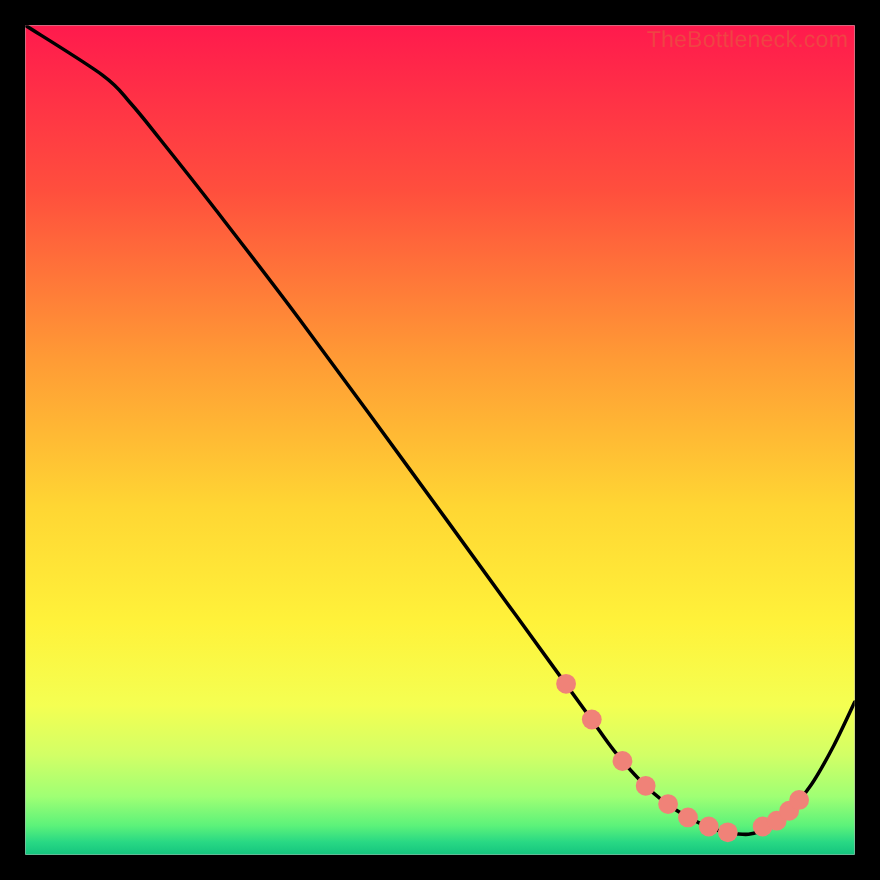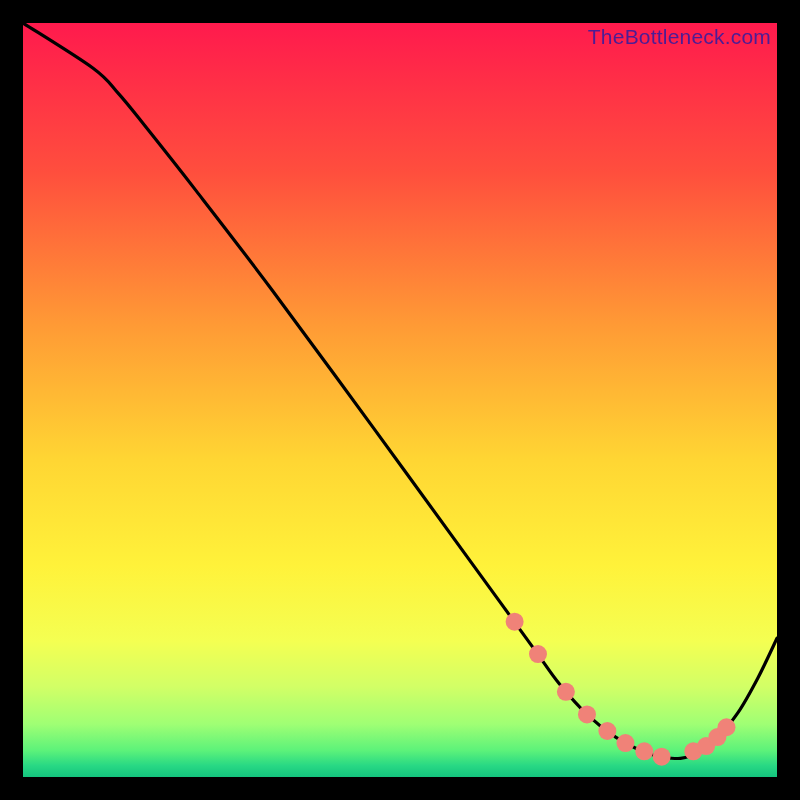--- a/index.html
+++ b/index.html
@@ -23,21 +23,21 @@
     position: absolute;
     left: 0;
     top: 0;
     width: 754px;
     height: 754px;
   }
   .watermark {
     position: absolute;
     right: 6px;
     top: 2px;
-    color: #4c1d95;
+    color: #ef4444;
     font-size: 21px;
     letter-spacing: 0.2px;
     font-weight: 500;
   }
   svg.curve {
     position: absolute;
     left: 0;
     top: 0;
     width: 754px;
     height: 754px;

